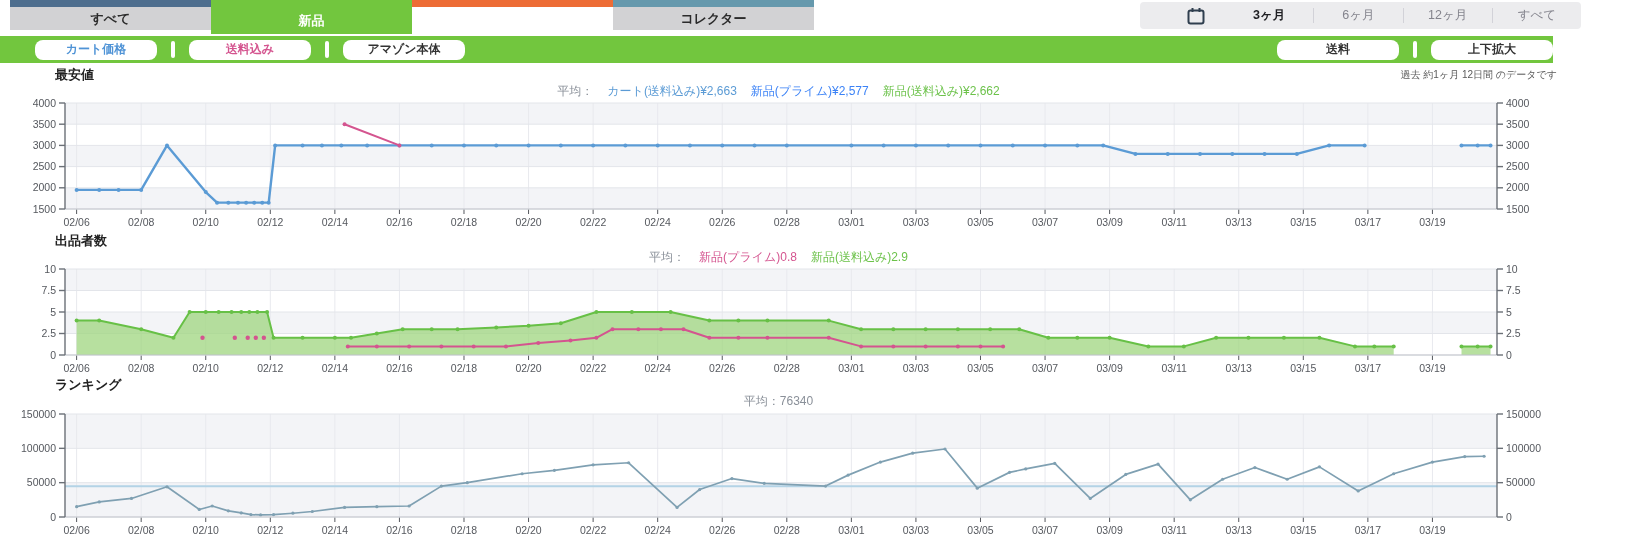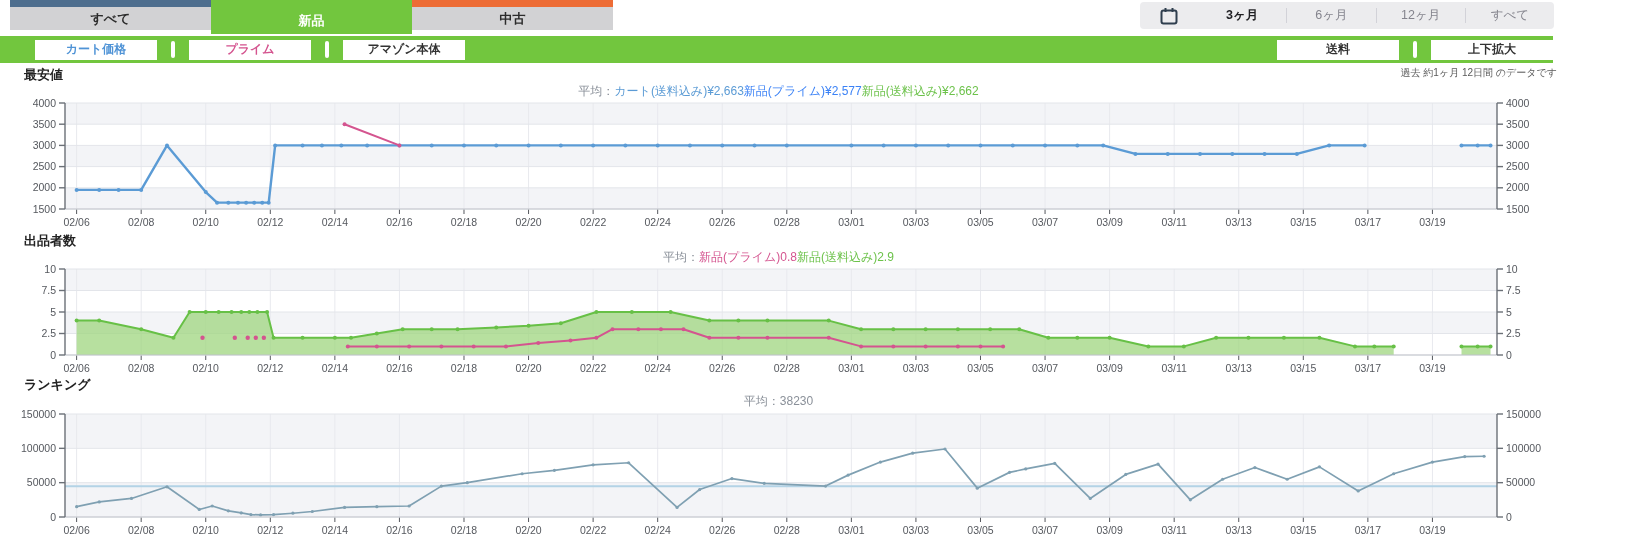--- a/index.html
+++ b/index.html
@@ -10,59 +10,62 @@
   .tab{position:absolute;top:0;height:30px;width:201px;cursor:pointer;}
   .tab .strip{height:7px;}
   .tab .body{height:23px;background:#d2d2d4;display:flex;align-items:center;justify-content:center;
              font-size:13px;font-weight:bold;color:#2b2b2b;}
   .tab.selected{height:48px;z-index:2;}
   .tab.selected .strip{background:#72c63e;}
   .tab.selected .body{background:#72c63e;color:#fff;height:27px;}
 
   
   .periodbox{position:absolute;top:2px;left:1140px;width:414px;height:27px;background:#ececee;
-             border-radius:4px;display:flex;align-items:center;z-index:3;}
+             border-radius:4px;display:flex;align-items:center;z-index:3;padding-left:27px;}
   .periodbox .cal{width:58px;display:flex;align-items:center;justify-content:center;}
   .periodbox .opt{flex:1;text-align:center;font-size:12.5px;color:#84848d;cursor:pointer;}
   .periodbox .opt.sel{color:#1e1e22;font-weight:bold;}
   .pdiv{width:1px;height:15px;background:#d2d2d8;}
 
   
   .toolbar{margin-top:3px;height:27px;background:#72c63e;display:flex;align-items:center;
            padding-left:35px;box-sizing:border-box;width:1553px;}
-  .tbtn{background:#fff;border:none;border-radius:0;height:20px;min-width:122px;
+  .tbtn{background:#fff;border:none;border-radius:8px;height:20px;min-width:122px;
         font-size:12px;font-weight:bold;display:flex;align-items:center;justify-content:center;
         cursor:pointer;font-family:inherit;}
   .tsep{width:4px;height:17px;background:#fff;border-radius:2px;margin:0 14px;}
   .tspacer{flex:1;}
 
   
-  .chart-head{display:flex;justify-content:space-between;align-items:flex-start;
-              padding:0 90px 0 24px;height:18px;margin-top:3px;}
+  .chart-head{display:flex;justify-content:space-between;align-items:center;
+              padding:0 90px 0 24px;height:18px;margin-top:3px;margin-left:31px;}
   .chart-title{font-size:13px;font-weight:bold;color:#222;}
   .range-note{font-size:10px;color:#5a5a5a;font-weight:normal;}
-  .legend{height:15px;display:flex;justify-content:center;align-items:center;
+  .legend{height:15px;display:flex;justify-content:center;align-items:center;gap:14px;
           font-size:12px;padding-right:90px;}
   svg{display:block;}
 </style>
 </head>
 <body>
 
 <div class="tabbar">
   <div class="tab" style="left:10px">
     <div class="strip" style="background:#4e6e8e"></div>
     <div class="body">すべて</div>
   </div>
   <div class="tab selected" style="left:211px">
     <div class="strip"></div>
     <div class="body">新品</div>
   </div>
   <div class="tab" style="left:412px">
     <div class="strip" style="background:#ed6c35"></div>
-    <div class="body">中古</div>
+  </div>
+  <div class="tab" style="left:613px">
+    <div class="strip" style="background:#6699ad"></div>
+    <div class="body">コレクター</div>
   </div>
 
   <div class="periodbox">
     <span class="cal">
       <svg width="18" height="18" viewBox="0 0 18 18">
         <rect x="1.5" y="3.5" width="15" height="13" rx="2" fill="none" stroke="#2f3e4e" stroke-width="2"></rect>
         <line x1="5.5" y1="1" x2="5.5" y2="5" stroke="#2f3e4e" stroke-width="2"></line>
         <line x1="12.5" y1="1" x2="12.5" y2="5" stroke="#2f3e4e" stroke-width="2"></line>
       </svg>
     </span>
@@ -72,21 +75,21 @@
     <span class="pdiv"></span>
     <span class="opt">12ヶ月</span>
     <span class="pdiv"></span>
     <span class="opt">すべて</span>
   </div>
 </div>
 
 <div class="toolbar">
   <button class="tbtn" style="color:#4f93d6">カート価格</button>
   <span class="tsep"></span>
-  <button class="tbtn" style="color:#d4548f">プライム</button>
+  <button class="tbtn" style="color:#d4548f">送料込み</button>
   <span class="tsep"></span>
   <button class="tbtn" style="color:#333">アマゾン本体</button>
   <span class="tspacer"></span>
   <button class="tbtn" style="color:#333">送料</button>
   <span class="tsep"></span>
   <button class="tbtn" style="color:#333;margin-right:0">上下拡大</button>
 </div>
 
 <div class="chart-head">
   <span class="chart-title">最安値</span>
@@ -447,21 +450,21 @@
     <line x1="59" y1="4" x2="65" y2="4" stroke="#6b7077" stroke-width="1.4"></line>
     <line x1="1497" y1="4" x2="1503" y2="4" stroke="#6b7077" stroke-width="1.4"></line>
     <text x="56" y="7.5" text-anchor="end" font-size="10.5" font-family="Liberation Sans, sans-serif" fill="#55585e">10</text>
     <text x="1506" y="7.5" text-anchor="start" font-size="10.5" font-family="Liberation Sans, sans-serif" fill="#55585e">10</text>
   </svg>
 
 <div class="chart-head">
   <span class="chart-title">ランキング</span>
 </div>
 <div class="legend" id="legend-2">
-    <span style="color: rgb(138, 144, 153);">平均：38230</span>
+    <span style="color: rgb(138, 144, 153);">平均：76340</span>
   </div>
 <svg id="chart-svg-2" width="1647" height="126" viewBox="0 0 1647 126">
     <rect x="65" y="5" width="1432" height="34.33333333333333" fill="#f3f4f7"></rect>
     <rect x="65" y="73.66666666666666" width="1432" height="34.33333333333334" fill="#f3f4f7"></rect>
     <line x1="76.62128043282236" y1="5" x2="76.62128043282236" y2="108" stroke="#e8e9ee" stroke-width="1"></line>
     <line x1="76.62128043282236" y1="108" x2="76.62128043282236" y2="113" stroke="#55585e" stroke-width="1"></line>
     <text x="76.62128043282236" y="125" text-anchor="middle" font-size="10.5" font-family="Liberation Sans, sans-serif" fill="#55585e">02/06</text>
     <line x1="141.1839495040577" y1="5" x2="141.1839495040577" y2="108" stroke="#e8e9ee" stroke-width="1"></line>
     <line x1="141.1839495040577" y1="108" x2="141.1839495040577" y2="113" stroke="#55585e" stroke-width="1"></line>
     <text x="141.1839495040577" y="125" text-anchor="middle" font-size="10.5" font-family="Liberation Sans, sans-serif" fill="#55585e">02/08</text>

